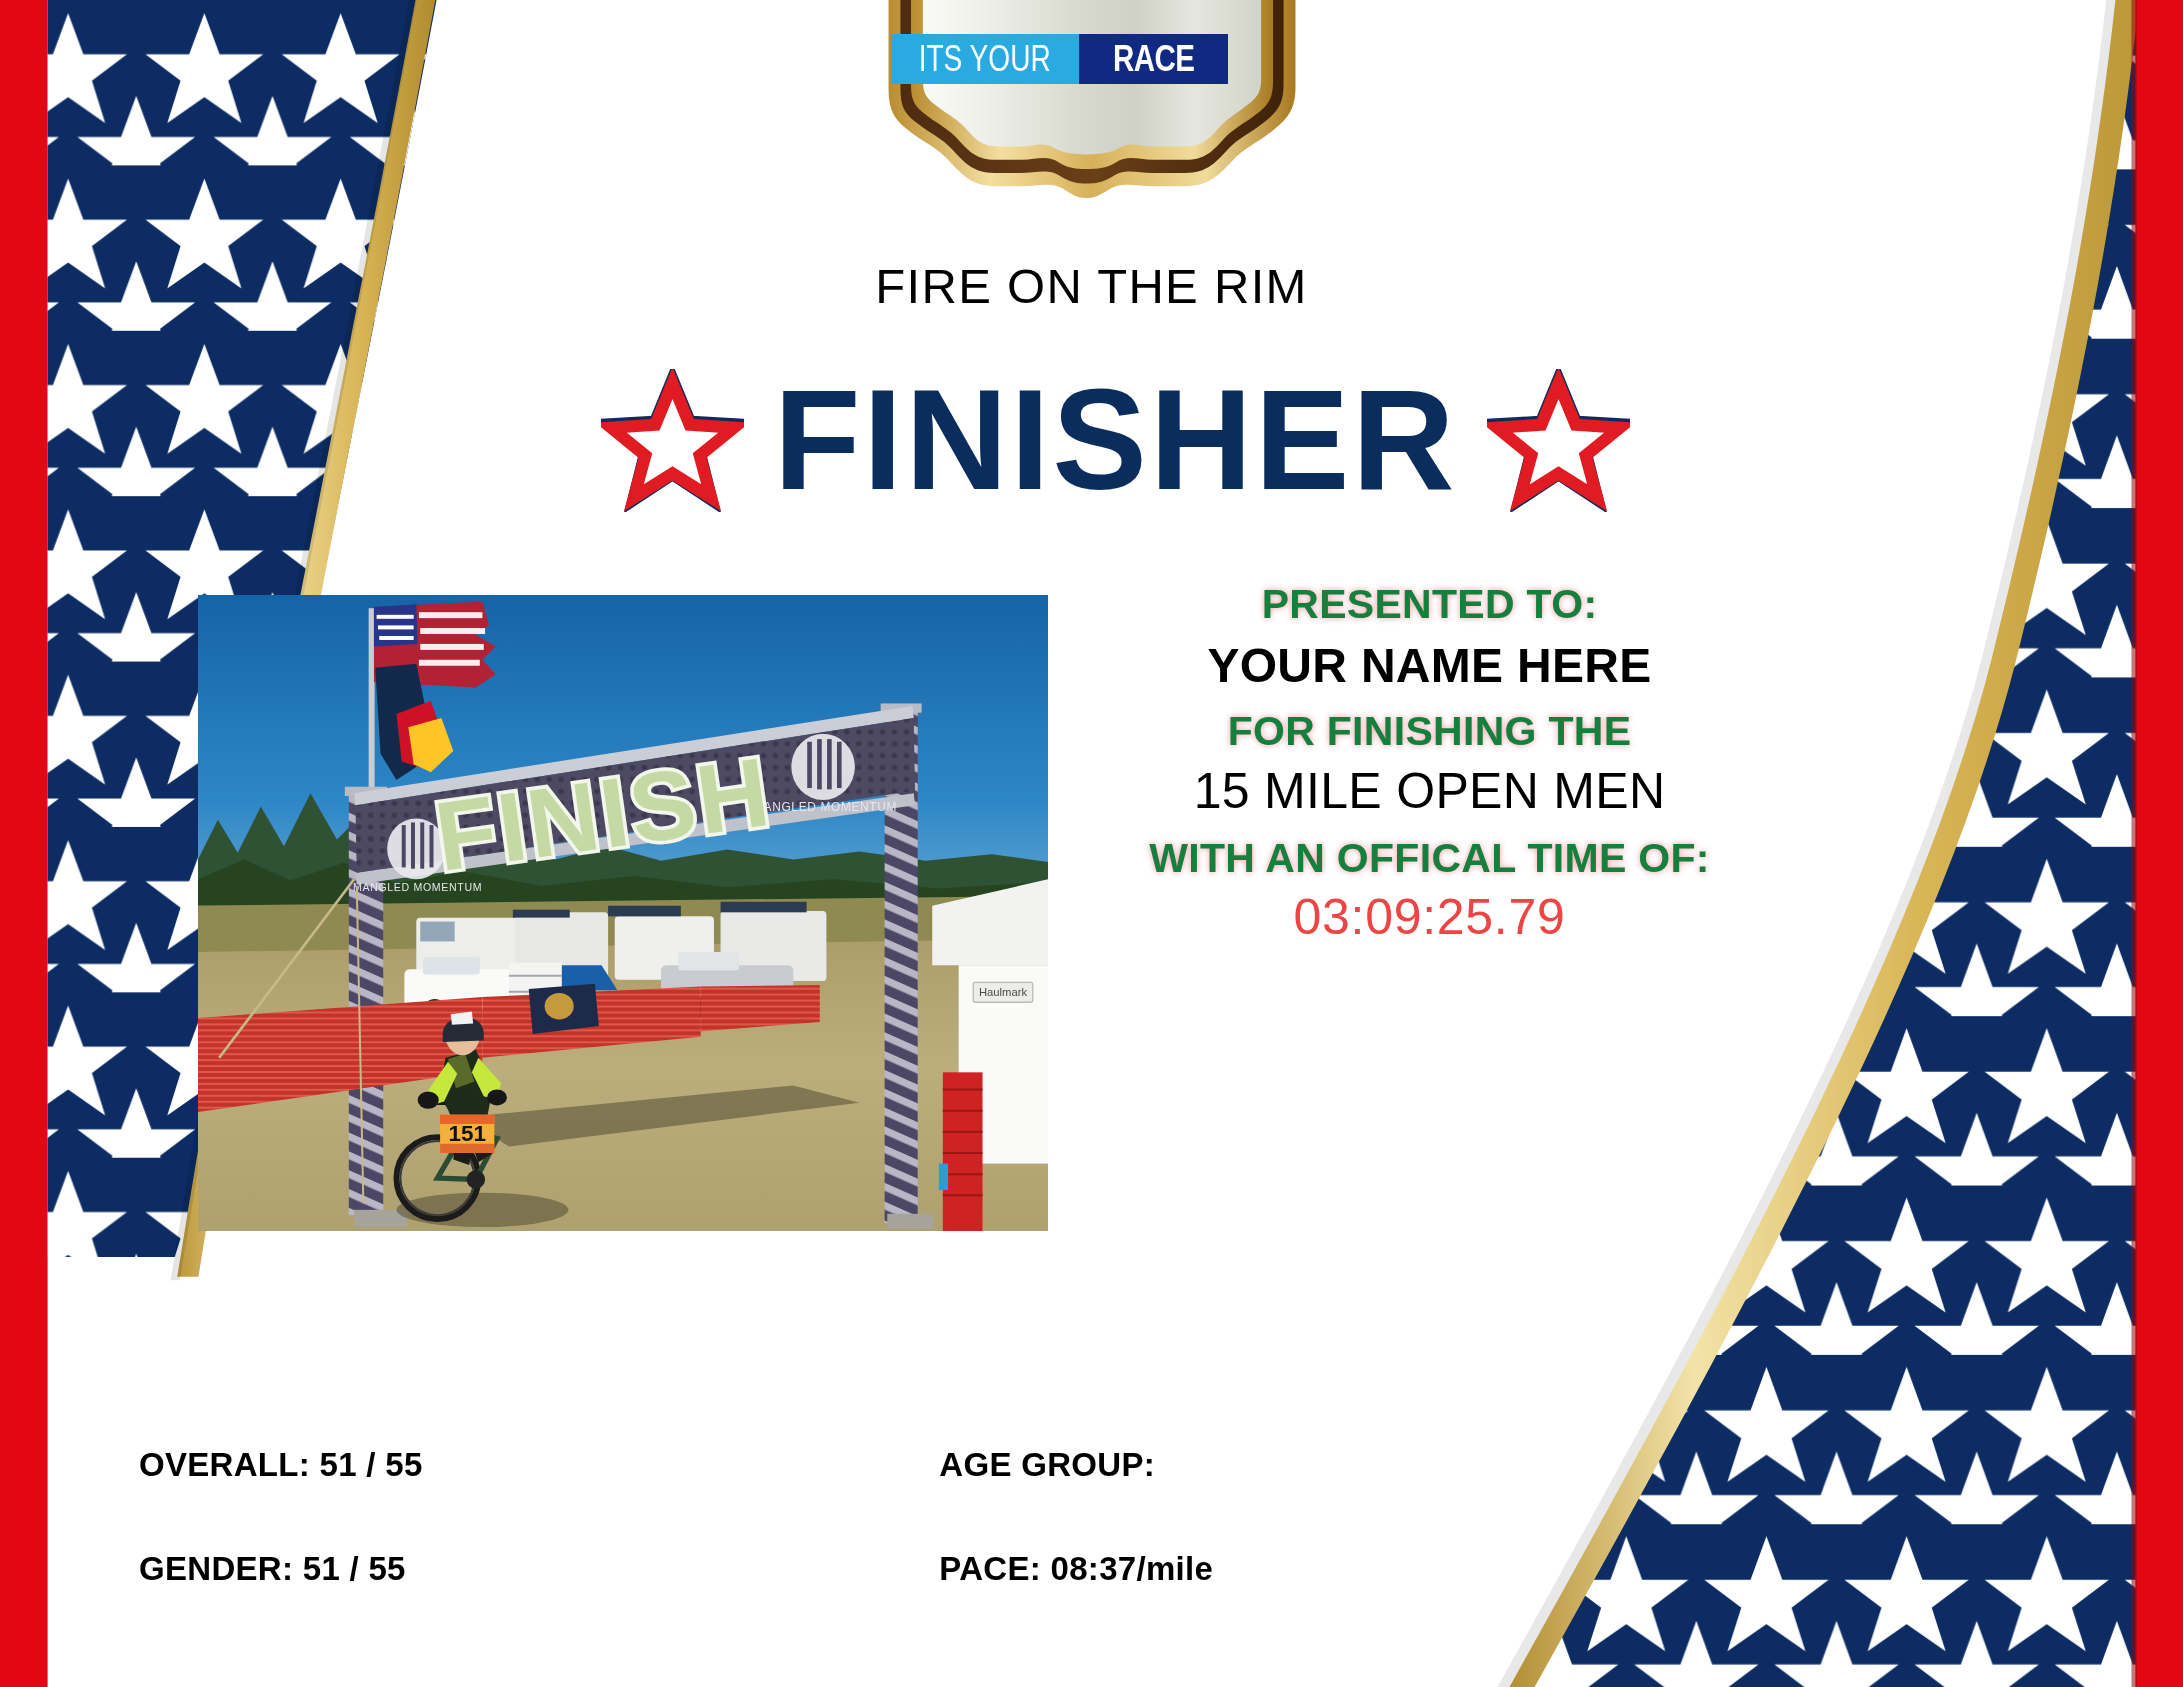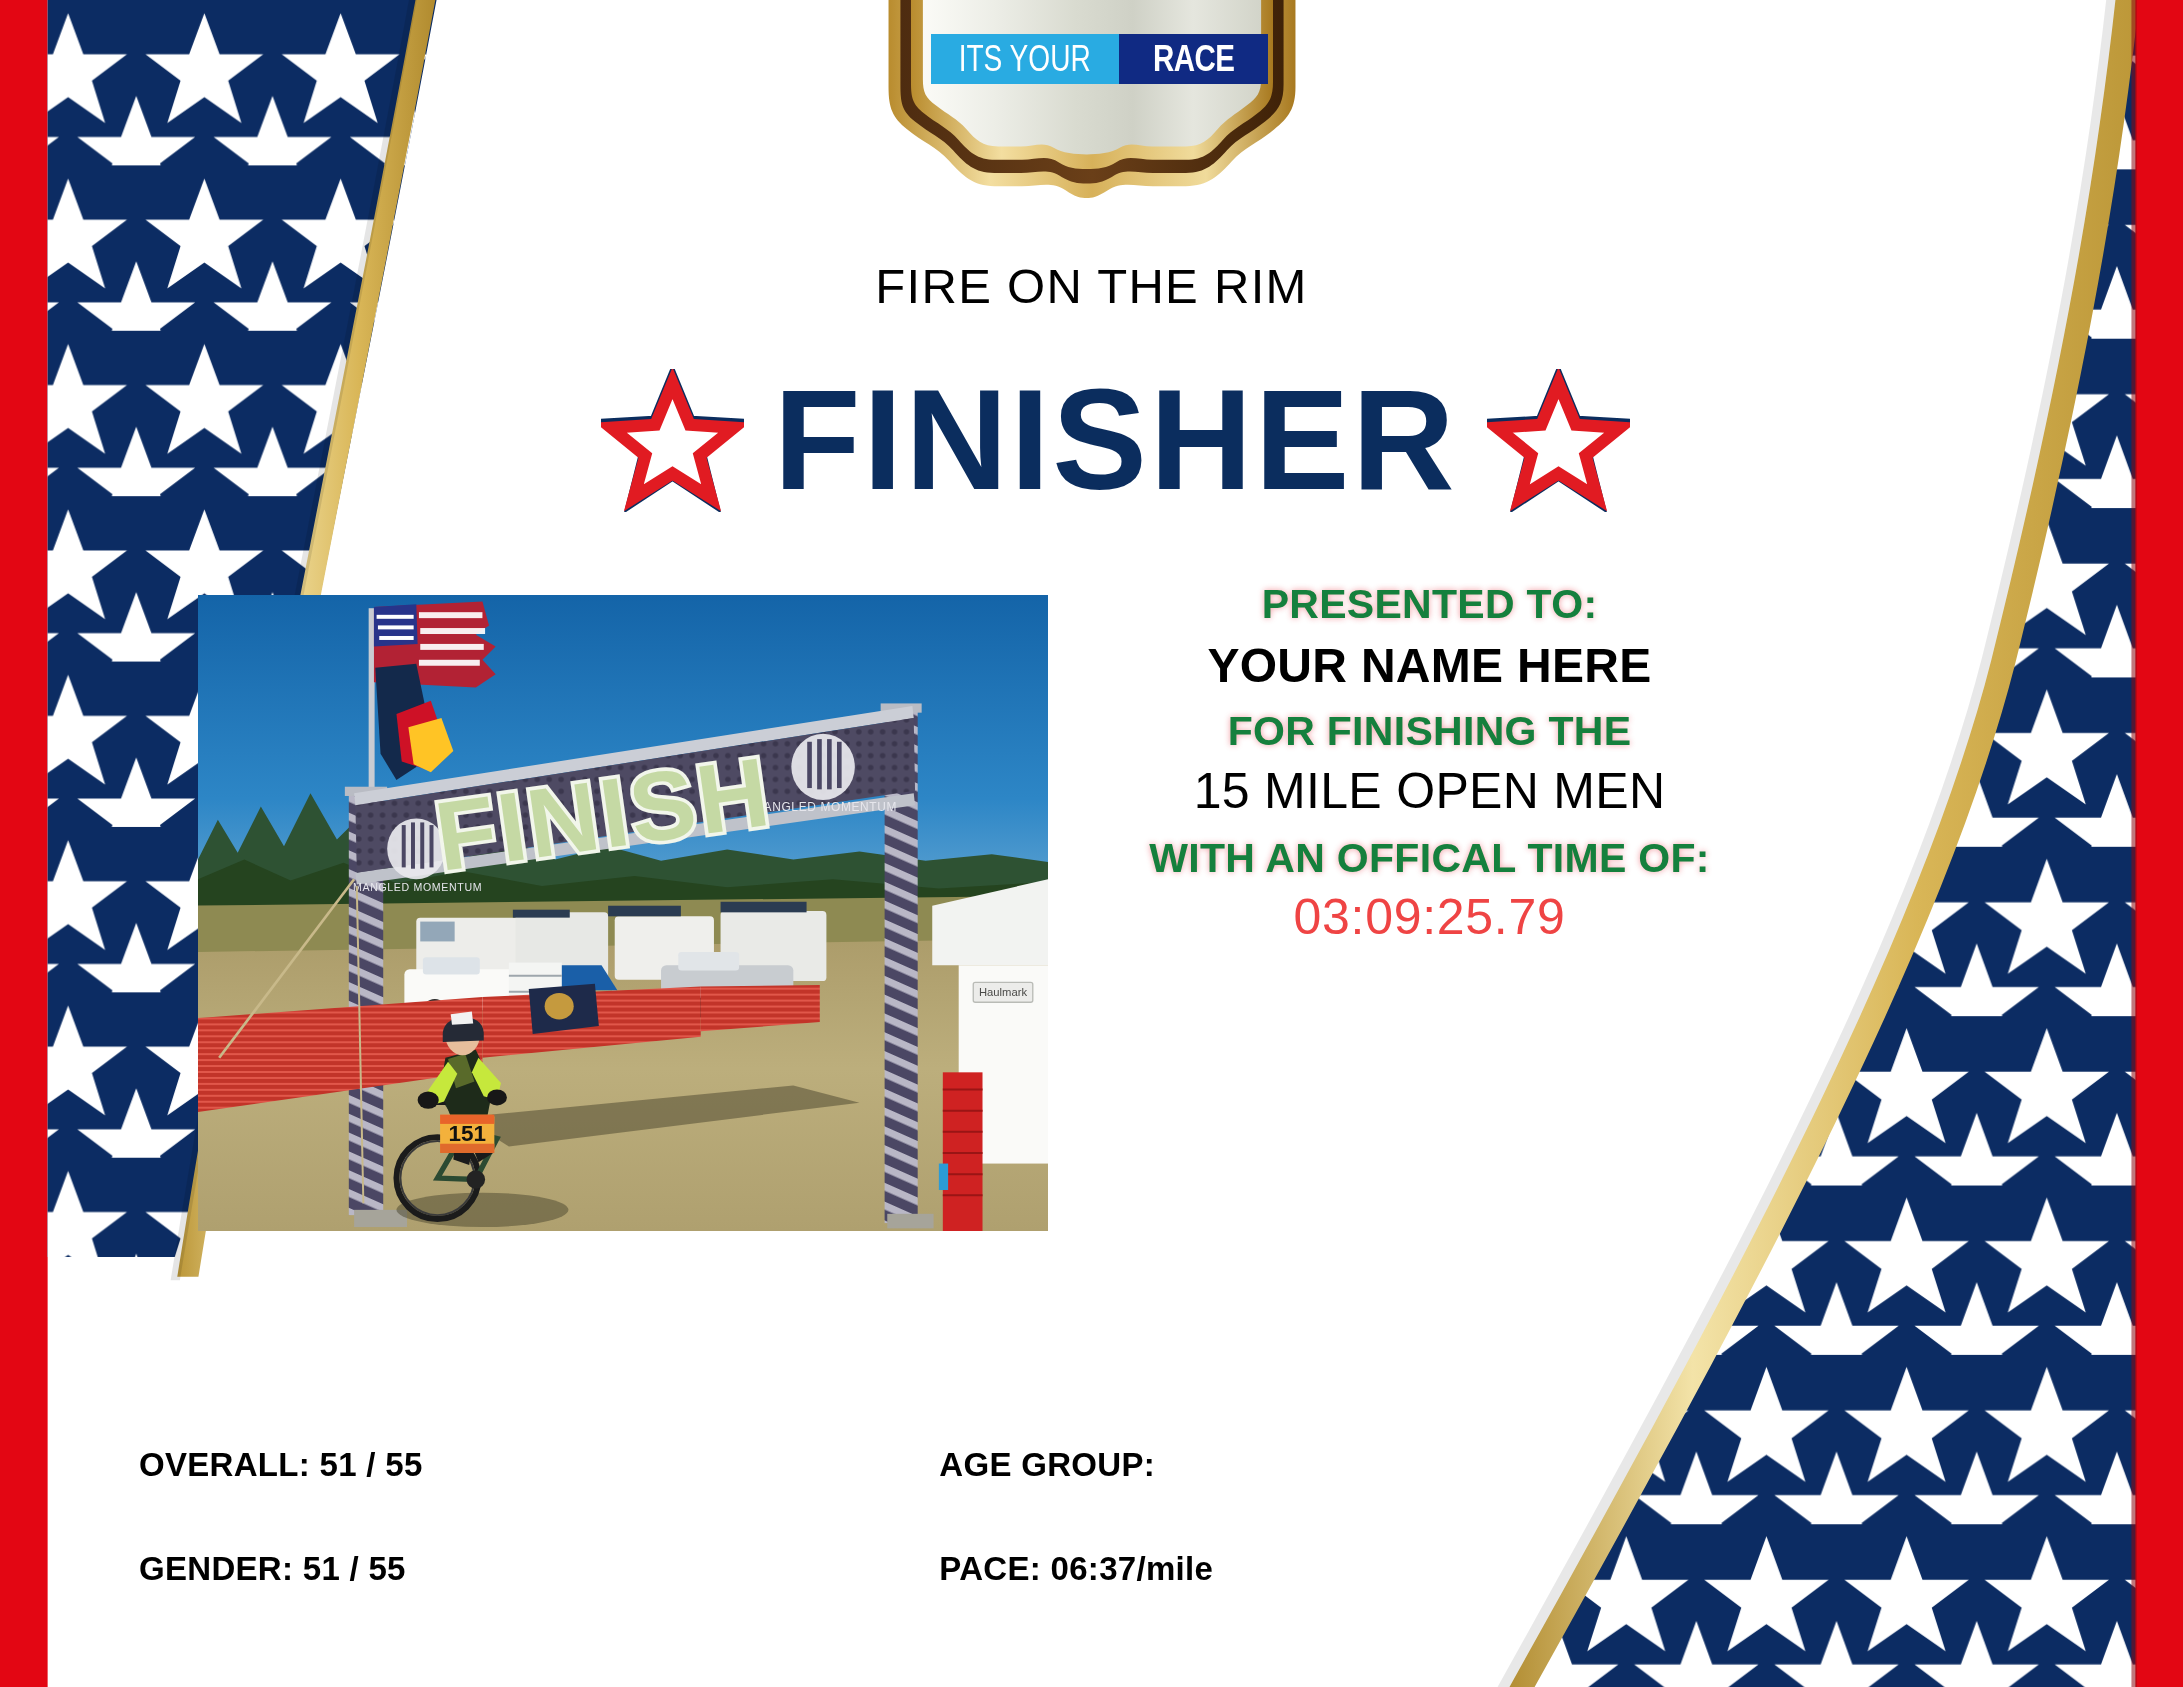--- a/index.html
+++ b/index.html
@@ -9,21 +9,21 @@
 
   
   .flagwrap{position:absolute;top:0;bottom:0;overflow:hidden;}
   #flag-left{left:0;width:463px;}
   #flag-right{right:0;width:767px;}
   .flagwrap svg{display:block;width:100%;height:100%;}
 
   
   #logo-shield{position:absolute;left:875px;top:-12px;width:434px;height:218px;}
   #logo-shield svg{display:block;width:100%;height:100%;}
-  #logo-wordmark{position:absolute;left:931px;top:34px;width:337px;height:50px;display:flex;}
+  #logo-wordmark{position:absolute;left:891px;top:34px;width:337px;height:50px;display:flex;}
   #logo-its-your{background:#29ABE2;display:flex;align-items:center;justify-content:center;padding:0 9.3px;}
   #logo-race{background:#102A83;display:flex;align-items:center;justify-content:center;padding:0 5px;flex:1;}
   #logo-its-your span{color:#ffffff;font-size:36px;letter-spacing:0px;font-weight:400;
       font-family:"Liberation Sans Narrow","Liberation Sans",sans-serif;transform:scaleX(.78);transform-origin:center;white-space:nowrap;}
   #logo-race span{color:#ffffff;font-size:36px;font-weight:bold;letter-spacing:-0.7px;
       font-family:"Liberation Sans Narrow","Liberation Sans",sans-serif;transform:scaleX(.82);transform-origin:center;white-space:nowrap;}
 
   
   #race-title{position:absolute;left:0;right:0;top:258px;text-align:center;color:#000;
       font-size:49px;font-weight:400;letter-spacing:1.3px;font-family:"Liberation Sans",sans-serif;}
@@ -409,19 +409,19 @@
       </div>
       <div class="stat-col-b">
         <span class="stat-txt">AGE GROUP:</span>
       </div>
     </div>
     <div class="stat-row">
       <div class="stat-col-a">
         <span class="stat-txt">GENDER: 51 / 55</span>
       </div>
       <div class="stat-col-b">
-        <span class="stat-txt">PACE: 06:37/mile</span>
+        <span class="stat-txt">PACE: 08:37/mile</span>
       </div>
     </div>
   </div>
 
 </div>
 
 
 </body></html>

